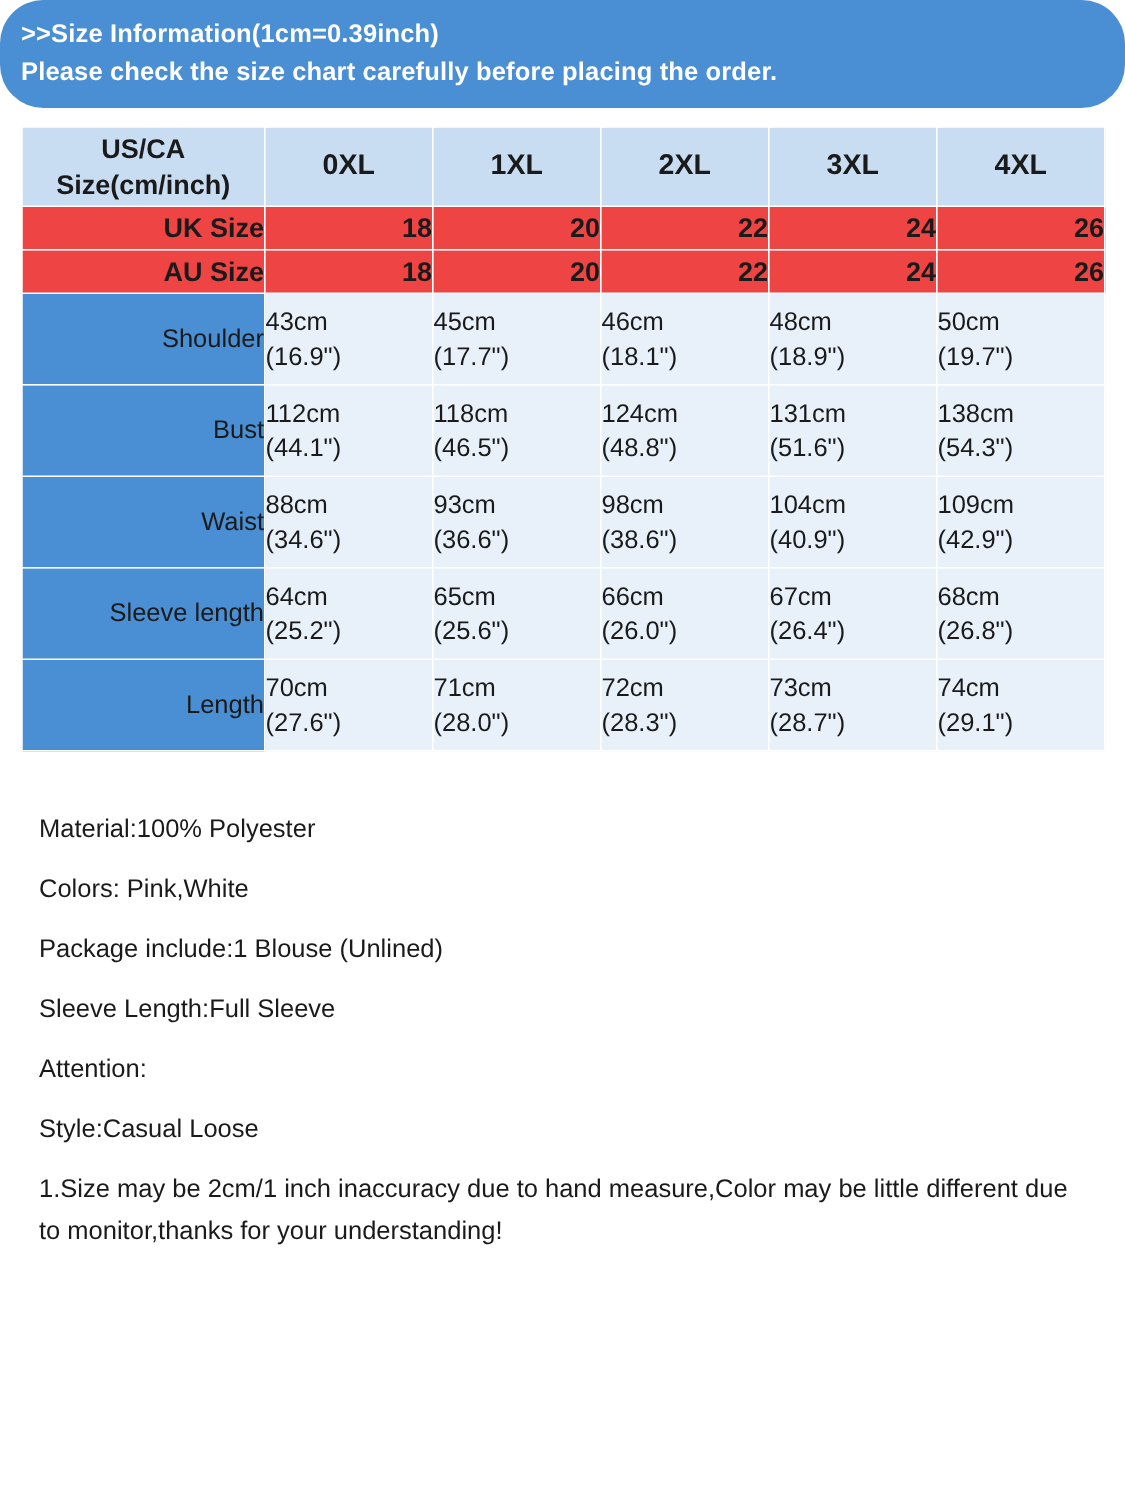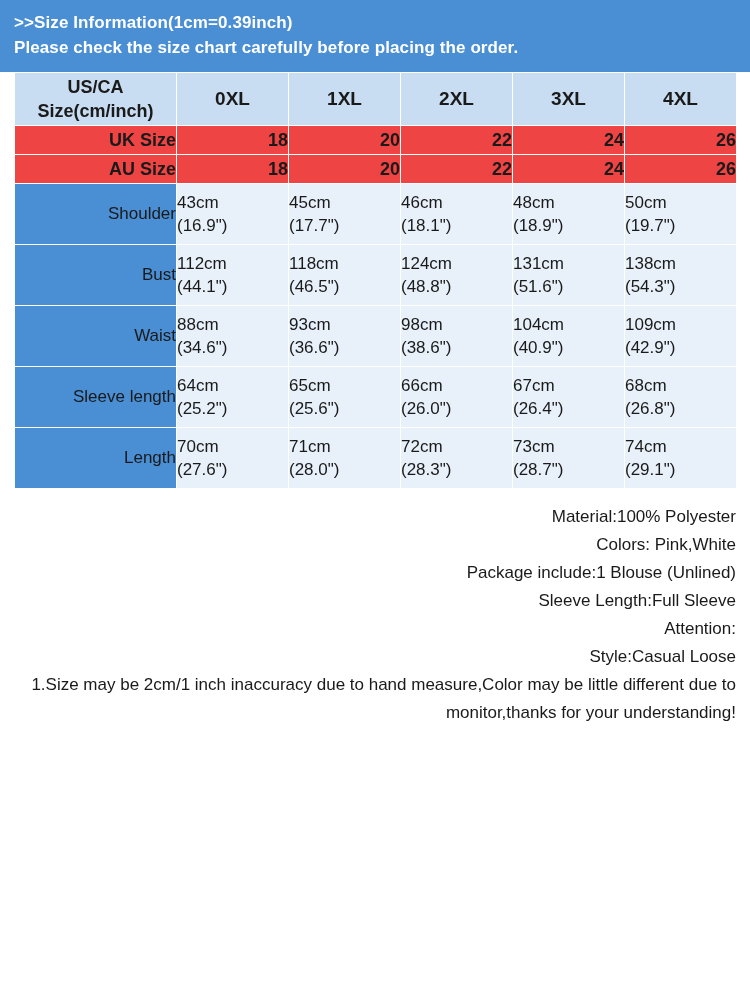--- a/index.html
+++ b/index.html
@@ -19,32 +19,33 @@
     width: 750px;
     height: 1000px;
   }
 
   
   .banner {
     background: #4a8fd4;
     color: #ffffff;
     padding: 10px 14px 12px 14px;
     box-sizing: border-box;
+    border-radius: 29px;
   }
   .banner-line {
     font-size: 17px;
     font-weight: bold;
     line-height: 25px;
     letter-spacing: 0.1px;
     white-space: nowrap;
   }
 
   
   .table-wrap {
-    padding: 0 14px;
+    padding: 12px 14px;
     box-sizing: border-box;
   }
   table.size-chart {
     width: 722px;
     border-collapse: collapse;
     table-layout: fixed;
   }
   table.size-chart td, table.size-chart th {
     border: 1px solid #ffffff;
     padding: 0;
@@ -96,22 +97,21 @@
 
   
   .notes {
     padding: 14px 14px 0 14px;
     box-sizing: border-box;
     font-size: 17px;
     line-height: 28px;
     color: #1a1a1a;
   }
   .notes p {
-    margin: 0;
-    text-align: right;
+    margin: 12px;
   }
 </style>
 </head>
 <body>
 
 <div class="page">
 
   <div class="banner">
     <div class="banner-line">&gt;&gt;Size Information(1cm=0.39inch)</div>
     <div class="banner-line">Please check the size chart carefully before placing the order.</div>

